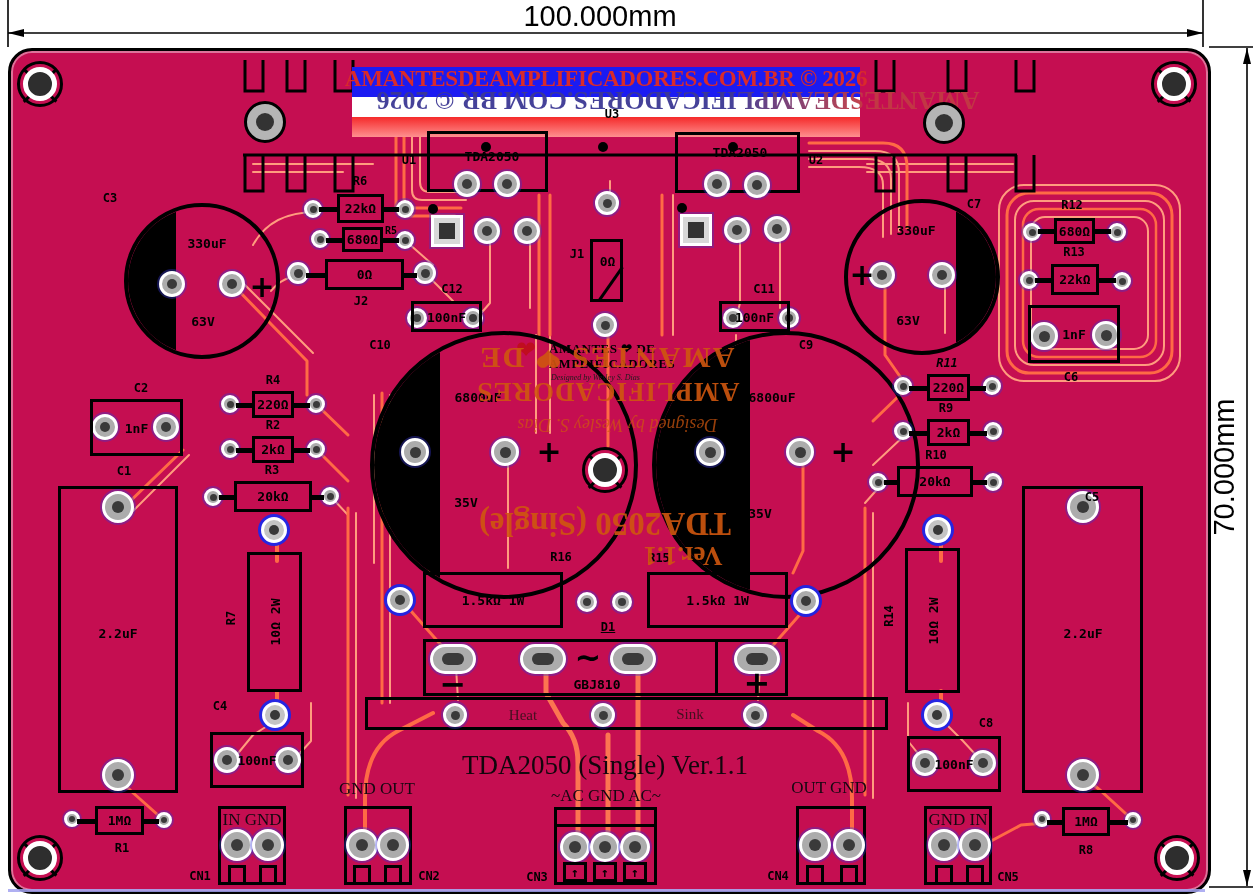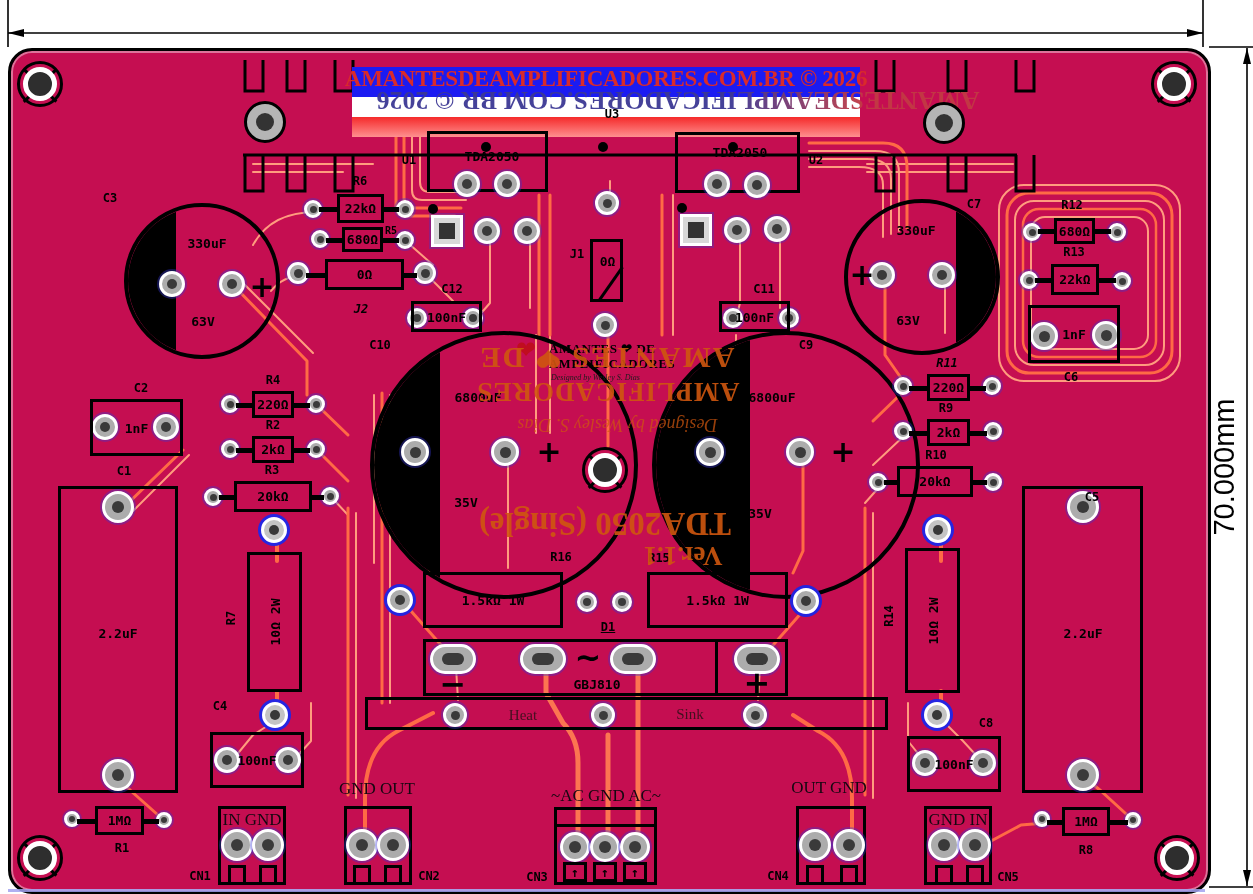--- a/index.html
+++ b/index.html
@@ -265,21 +265,21 @@
       <div class="abs ref sm" style="left: 391px; top: 230px; transform: translate(-50%, -50%);">R5</div>
       <div class="abs pad" style="left: 287px; top: 262px; width: 22px; height: 22px;">
         <i style="width: 9px; height: 9px;"></i>
       </div>
       <div class="abs pad" style="left: 414px; top: 262px; width: 22px; height: 22px;">
         <i style="width: 9px; height: 9px;"></i>
       </div>
       <div class="abs lead" style="left: 306px; top: 272.5px; width: 21px; height: 5px;"></div>
       <div class="abs lead" style="left: 402px; top: 272.5px; width: 15px; height: 5px;"></div>
       <div class="abs rect val" style="left: 325px; top: 259px; width: 79px; height: 31px;">0Ω</div>
-      <div class="abs ref" style="left: 361px; top: 309px; transform: translate(-50%, -50%); font-style: italic;">J2</div>
+      <div class="abs ref" style="left: 361px; top: 301px; transform: translate(-50%, -50%);">J2</div>
       <div class="abs pad" style="left: 221px; top: 395px; width: 18px; height: 18px;">
         <i style="width: 7px; height: 7px;"></i>
       </div>
       <div class="abs pad" style="left: 307px; top: 395px; width: 18px; height: 18px;">
         <i style="width: 7px; height: 7px;"></i>
       </div>
       <div class="abs lead" style="left: 236px; top: 402.5px; width: 18px; height: 5px;"></div>
       <div class="abs lead" style="left: 292px; top: 402.5px; width: 18px; height: 5px;"></div>
       <div class="abs rect val" style="left: 252px; top: 391px; width: 42px; height: 27px;">220Ω</div>
       <div class="abs ref" style="left: 273px; top: 380px; transform: translate(-50%, -50%);">R4</div>
@@ -650,31 +650,33 @@
   <div class="abs logoline" style="left:549px;top:341px;">AMANTES ❤ DE</div>
   <div class="abs logoline" style="left:549px;top:357px;font-size:12.5px;letter-spacing:.8px;">AMPLIFICADORES</div>
   <div class="abs logoscript" style="left:551px;top:373px;">Designed by Wesley S. Dias</div>
 
   <div class="abs mir" style="left:473px;top:342px;width:267px;height:34px;font-size:30px;letter-spacing:2px;">AMANTES ❤ DE</div>
   <div class="abs mir" style="left:476px;top:376px;width:264px;height:32px;font-size:27px;letter-spacing:1px;">AMPLIFICADORES</div>
   <div class="abs mir mirscript" style="left:490px;top:410px;width:255px;height:30px;font-size:18px;">Designed by Wesley S. Dias</div>
   <div class="abs mir" style="left:445px;top:505px;width:320px;height:38px;font-size:33px;">TDA2050 (Single)</div>
   <div class="abs mir" style="left:613px;top:541px;width:140px;height:30px;font-size:27px;">Ver.1.1</div>
 
+  <div class="abs" id="title" style="left:445px;top:750px;width:320px;height:30px;">TDA2050 (Single) Ver.1.1</div>
 
   <svg class="abs" width="1253" height="894" style="left:0;top:0;pointer-events:none;">
     <g stroke="#000" stroke-width="1.6" fill="none">
       <line x1="8" y1="33" x2="1203" y2="33"></line>
       <line x1="8" y1="0" x2="8" y2="47"></line>
       <line x1="1203" y1="0" x2="1203" y2="47"></line>
       <line x1="1247" y1="48" x2="1247" y2="886"></line>
       <line x1="1209" y1="47" x2="1253" y2="47"></line>
       <line x1="1209" y1="887" x2="1253" y2="887"></line>
     </g>
     <g fill="#000" stroke="none">
       <polygon points="8,33 24,29 24,37"></polygon>
       <polygon points="1203,33 1187,29 1187,37"></polygon>
       <polygon points="1247,48 1243,64 1251,64"></polygon>
       <polygon points="1247,886 1243,870 1251,870"></polygon>
     </g>
   </svg>
+  <div class="abs dimtxt" style="left:450px;top:1px;width:300px;height:30px;">100.000mm</div>
   <div class="abs dimtxt" style="left:1124px;top:452px;width:200px;height:30px;transform:rotate(-90deg);">70.000mm</div>
 </div>
 
 </body></html>

